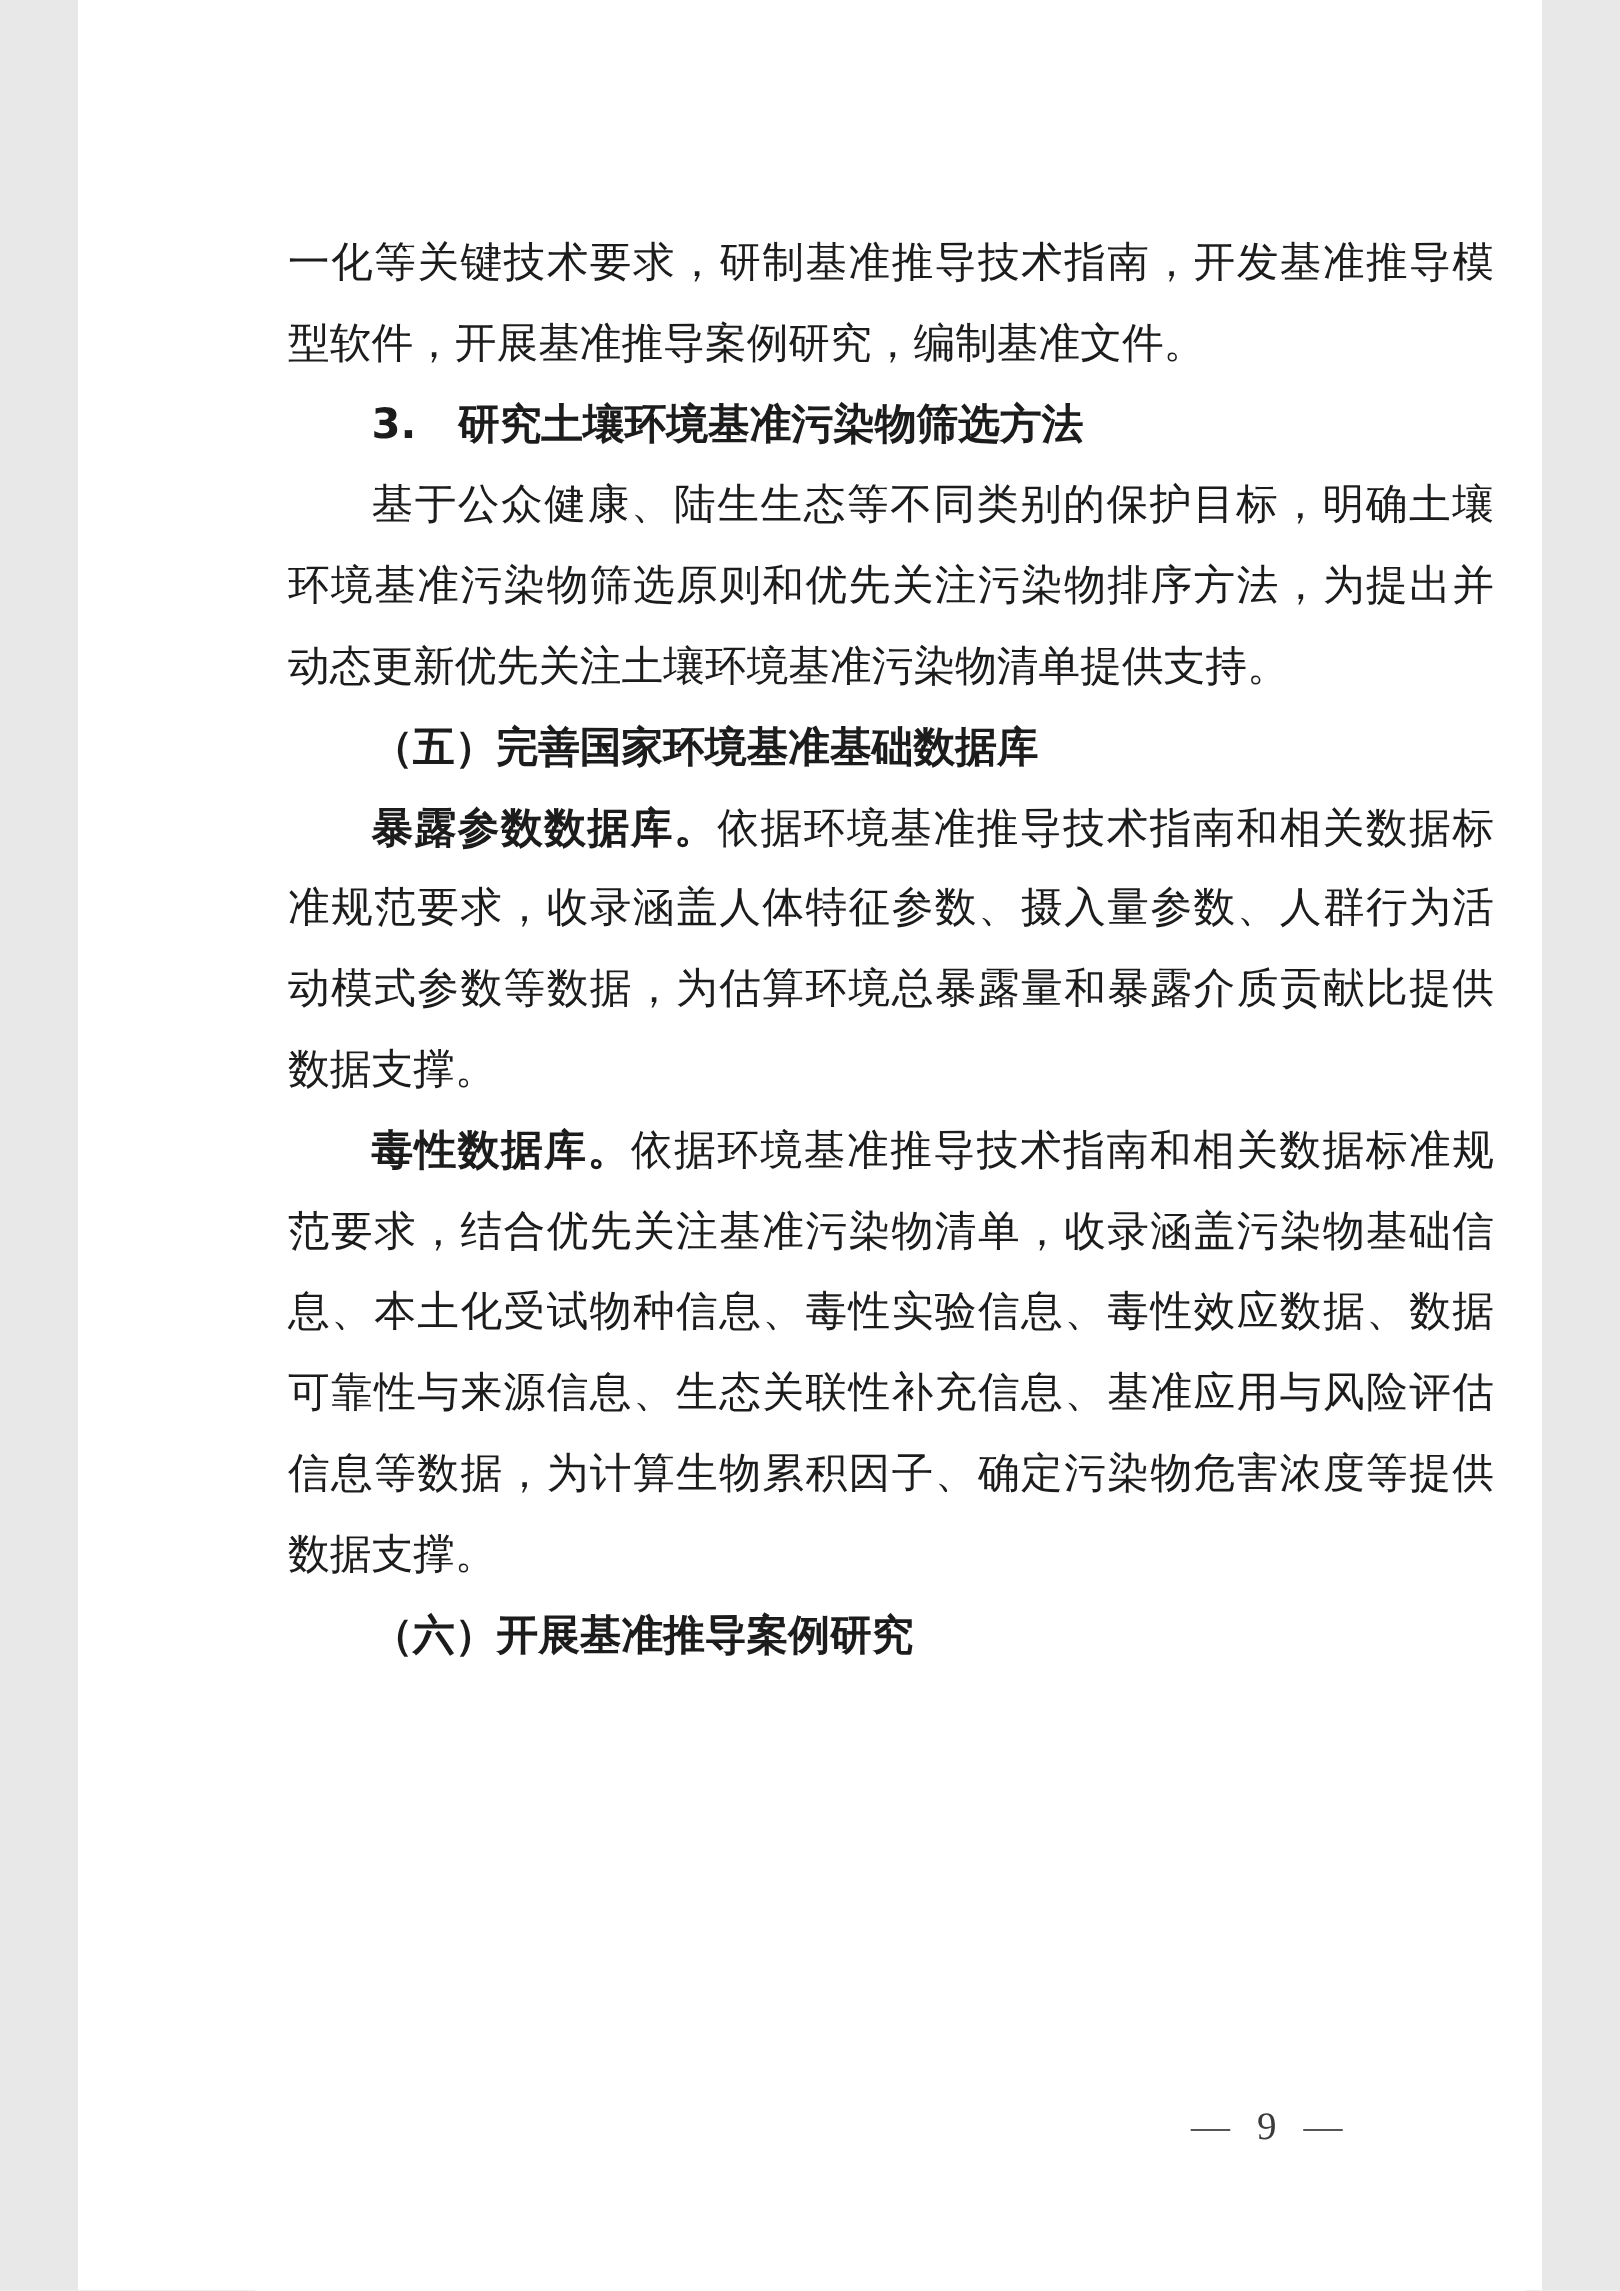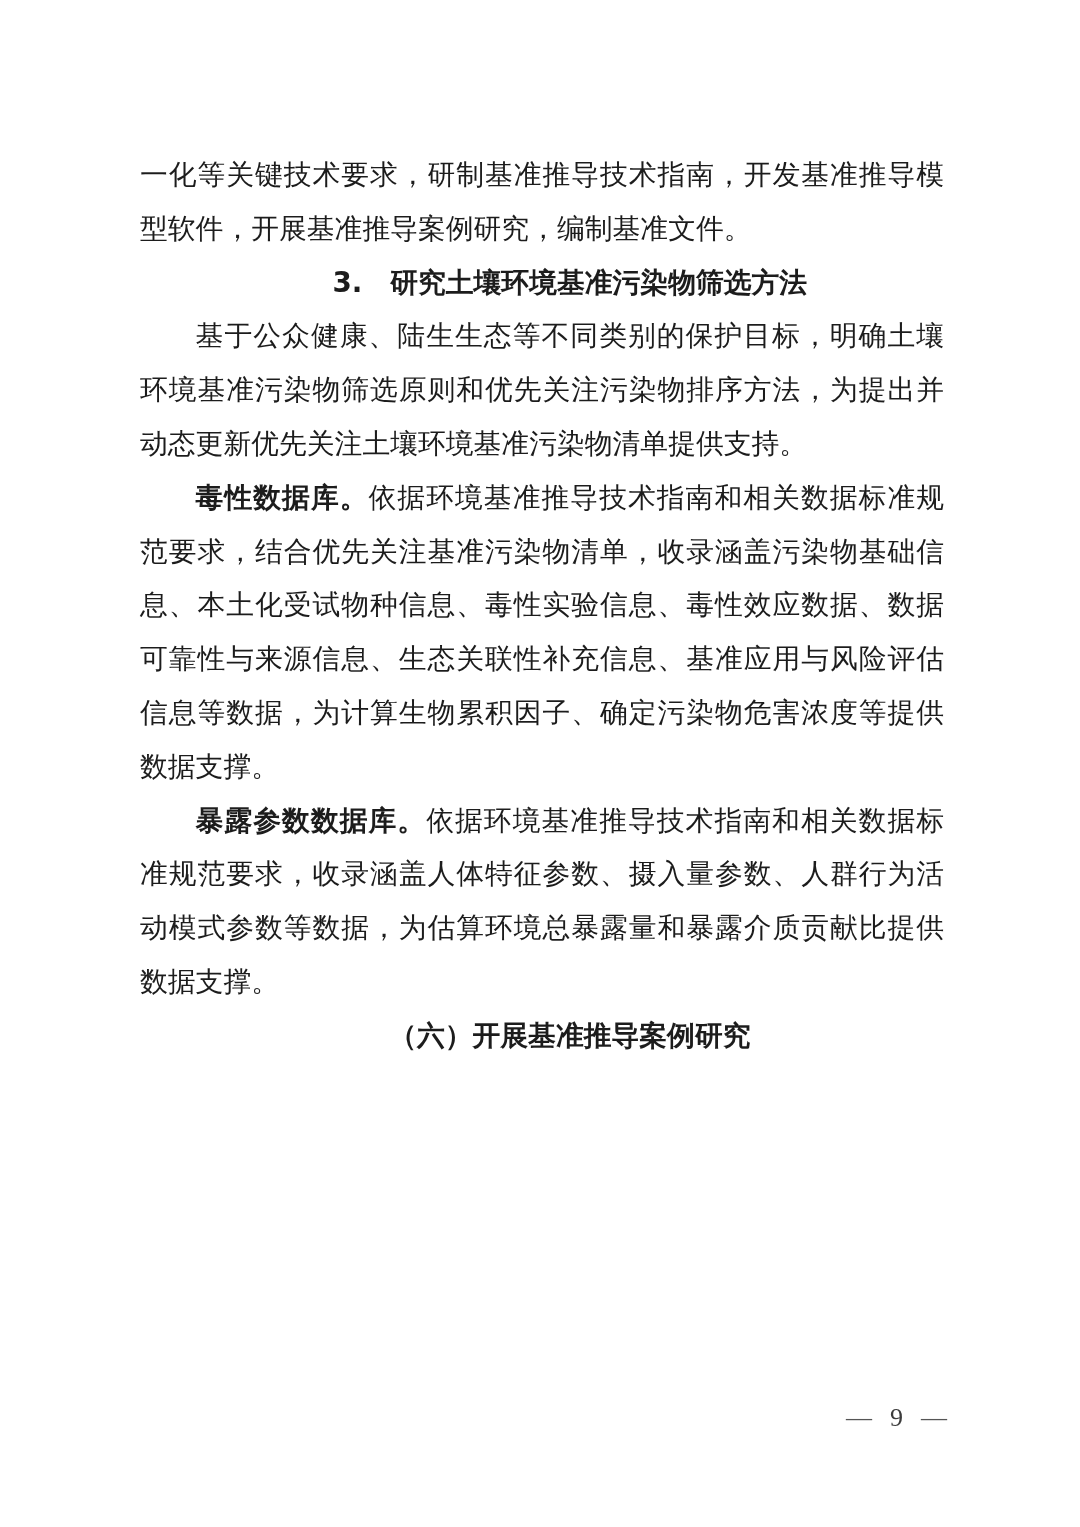--- a/index.html
+++ b/index.html
@@ -2,21 +2,21 @@
 <html><head>
 <meta charset="utf-8">
 <style>
   html, body {
     margin: 0;
     padding: 0;
     background: #e8e8e8;
   }
   .page {
     position: relative;
-    width: 1080px;
+    width: 976px;
     height: 1527px;
     background: #ffffff;
     margin: 0 auto;
     overflow: hidden;
     font-family: "DejaVu Sans", "Liberation Sans", sans-serif;
   }
   .content {
     position: absolute;
     left: 140px;
     top: 148px;
@@ -34,21 +34,21 @@
     overflow-wrap: break-word;
   }
   .content p.body {
     text-indent: 2em;
   }
   .content p.body.no-indent {
     text-indent: 0;
   }
   .content p.heading {
     text-indent: 2em;
-    text-align: center;
+    text-align: left;
     font-weight: 700;
   }
   .content .lead {
     font-weight: 700;
   }
   .footer {
     position: absolute;
     top: 1402px;
     right: 133px;
     color: #3c3c3c;
@@ -76,27 +76,30 @@
     </p>
 
     <p class="heading">
       <span>3.　研究土壤环境基准污染物筛选方法</span>
     </p>
 
     <p class="body">
       <span>基于公众健康、陆生生态等不同类别的保护目标，明确土壤环境基准污染物筛选原则和优先关注污染物排序方法，为提出并动态更新优先关注土壤环境基准污染物清单提供支持。</span>
     </p>
 
-
-    <p class="body">
-      <span class="lead">毒性数据库。</span><span>依据环境基准推导技术指南和相关数据标准规范要求，结合优先关注基准污染物清单，收录涵盖污染物基础信息、本土化受试物种信息、毒性实验信息、毒性效应数据、数据可靠性与来源信息、生态关联性补充信息、基准应用与风险评估信息等数据，为计算生物累积因子、确定污染物危害浓度等提供数据支撑。</span>
+    <p class="heading">
+      <span>（五）完善国家环境基准基础数据库</span>
     </p>
 
     <p class="body">
       <span class="lead">暴露参数数据库。</span><span>依据环境基准推导技术指南和相关数据标准规范要求，收录涵盖人体特征参数、摄入量参数、人群行为活动模式参数等数据，为估算环境总暴露量和暴露介质贡献比提供数据支撑。</span>
+    </p>
+
+    <p class="body">
+      <span class="lead">毒性数据库。</span><span>依据环境基准推导技术指南和相关数据标准规范要求，结合优先关注基准污染物清单，收录涵盖污染物基础信息、本土化受试物种信息、毒性实验信息、毒性效应数据、数据可靠性与来源信息、生态关联性补充信息、基准应用与风险评估信息等数据，为计算生物累积因子、确定污染物危害浓度等提供数据支撑。</span>
     </p>
 
     <p class="heading">
       <span>（六）开展基准推导案例研究</span>
     </p>
 
 
   </div>
 
   <div class="footer">

